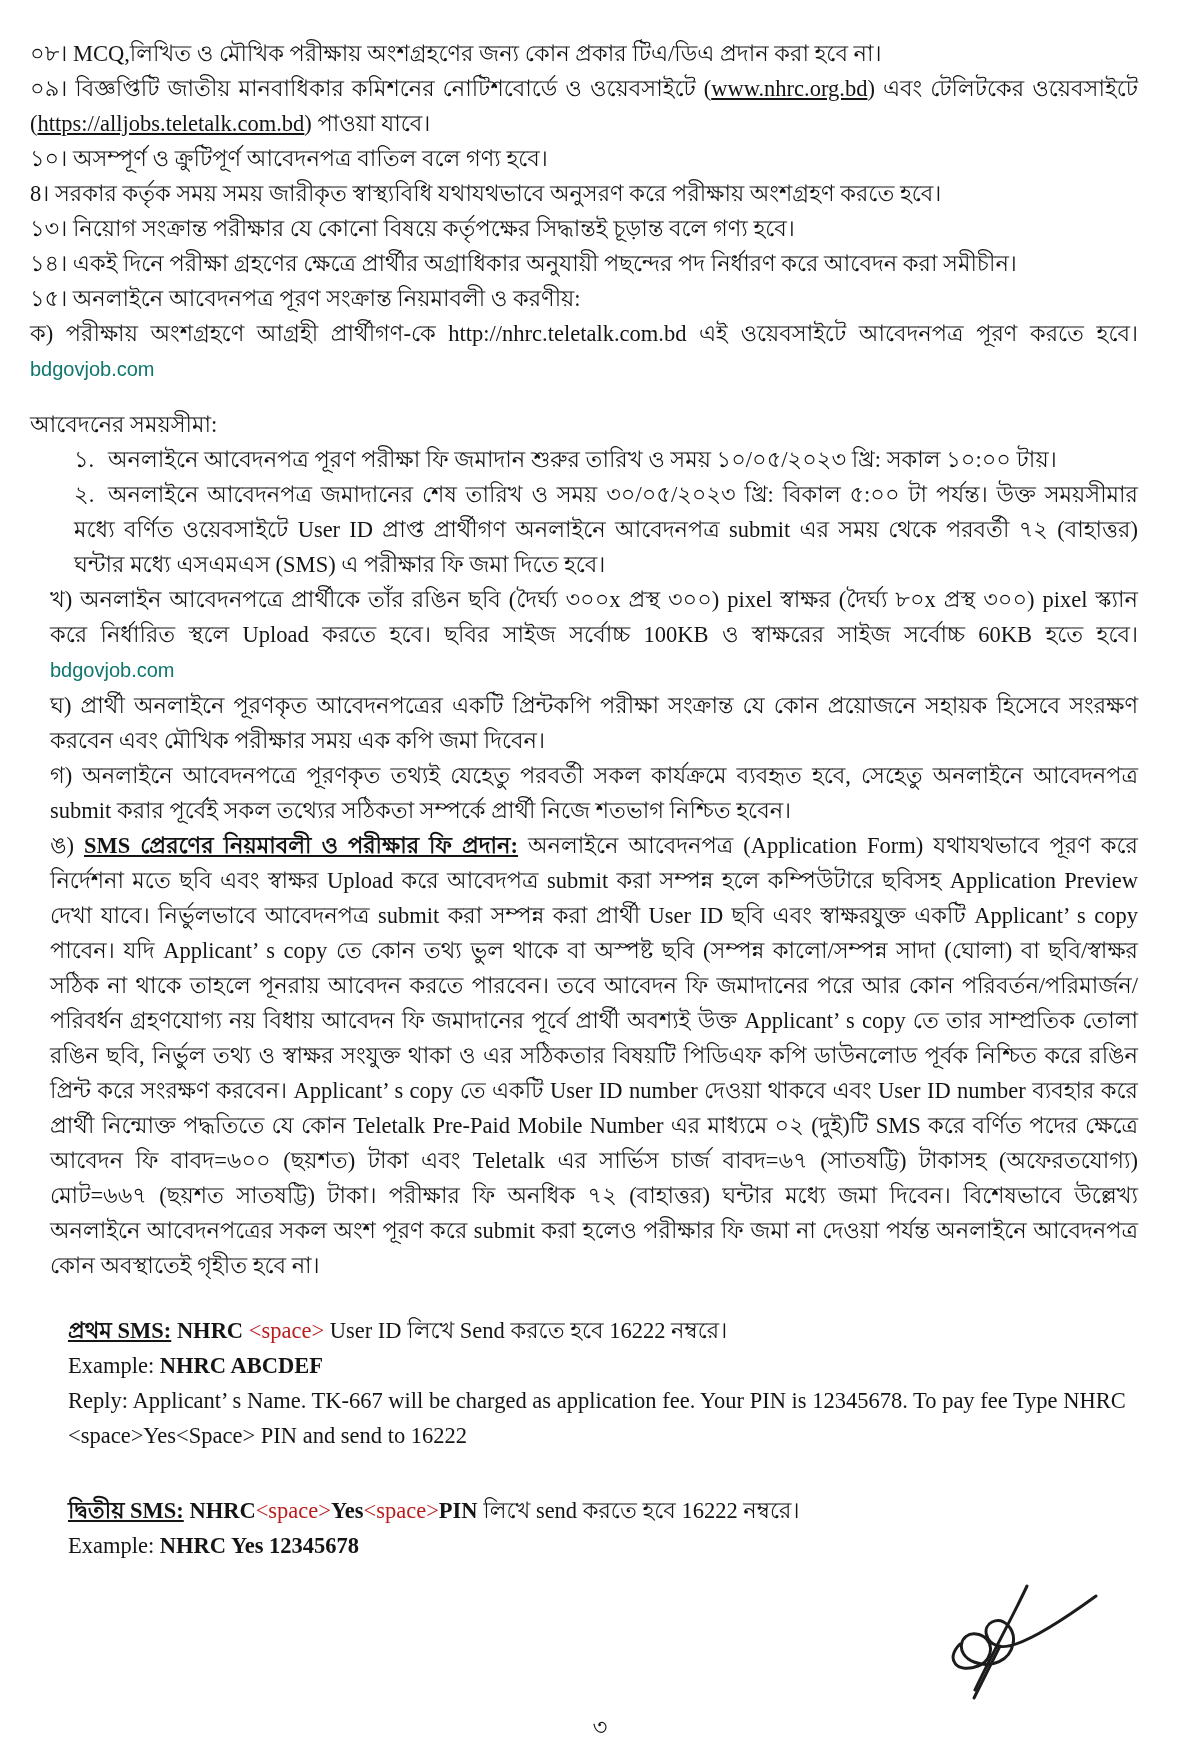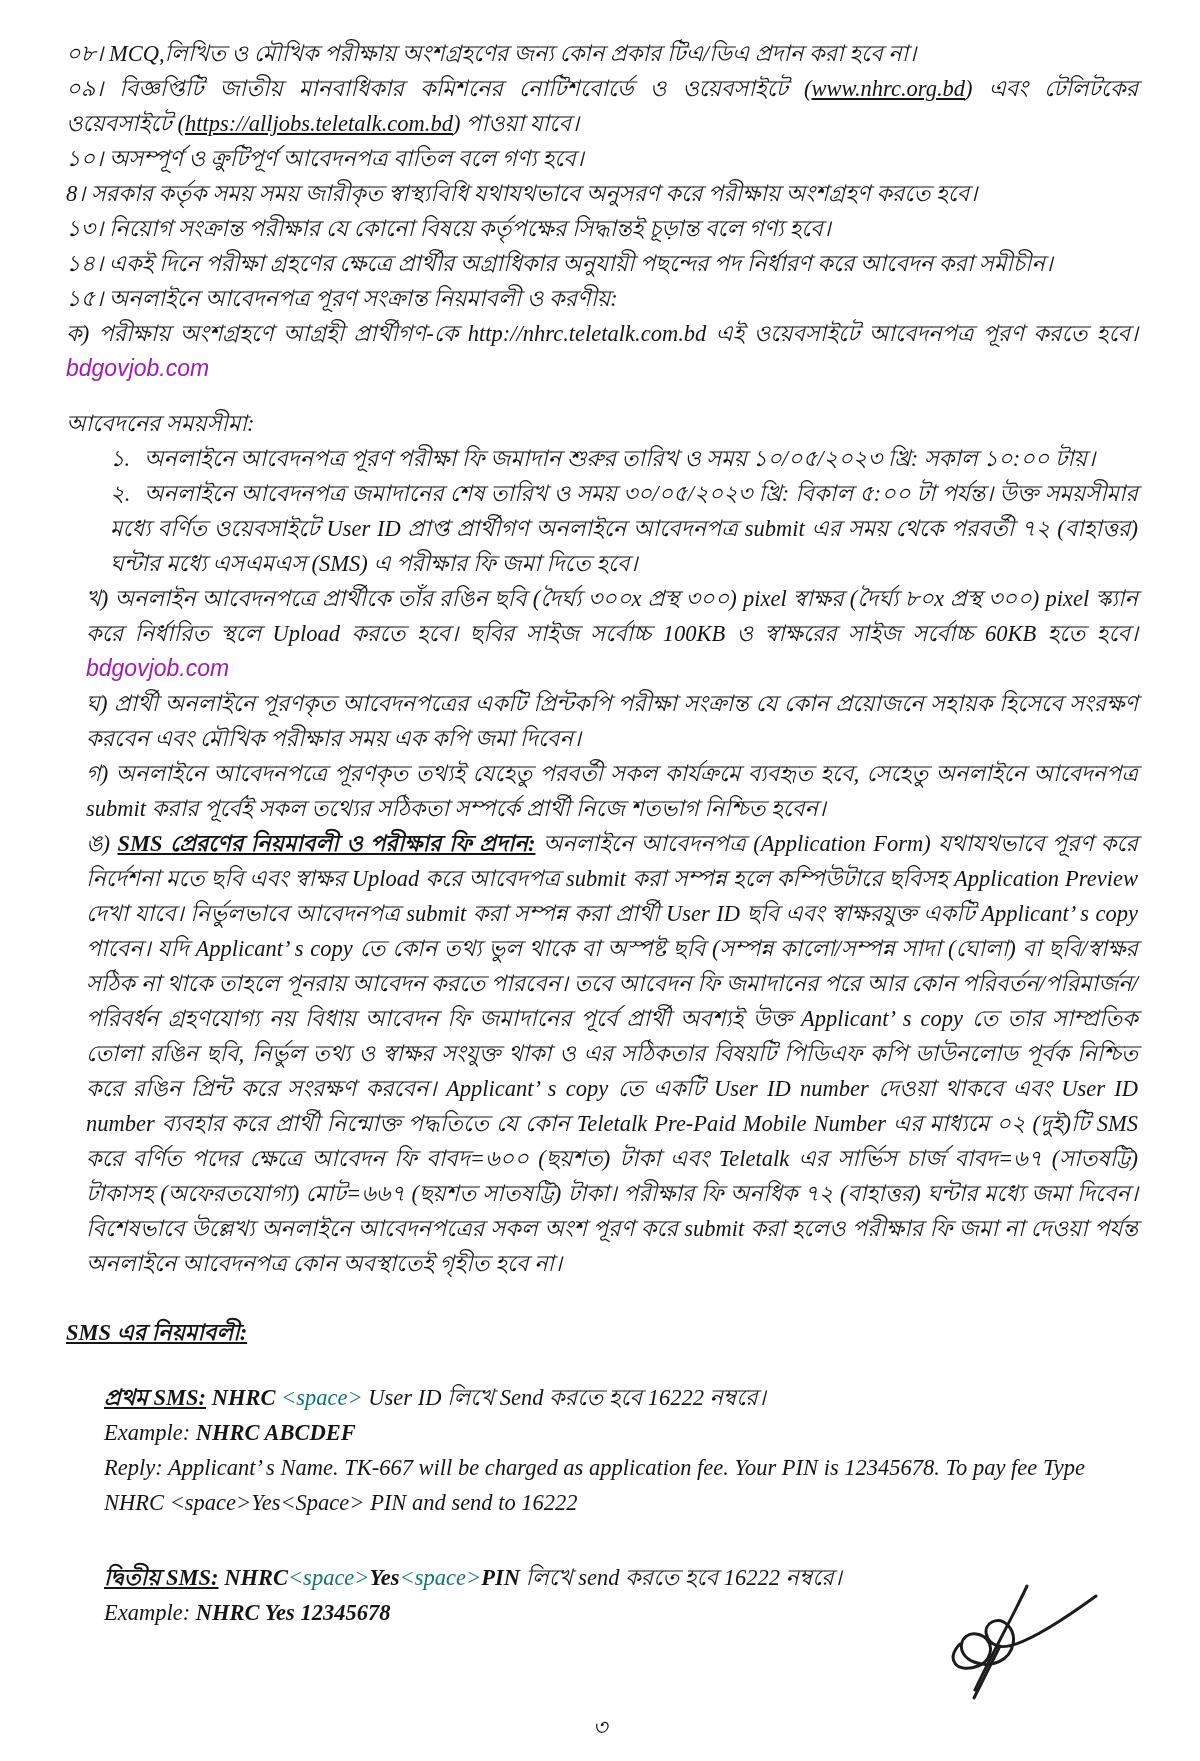--- a/index.html
+++ b/index.html
@@ -5,37 +5,36 @@
   * { margin: 0; padding: 0; box-sizing: border-box; }
   html, body { background: #ffffff; }
   body {
     width: 1200px; height: 1761px;
     font-family: "Liberation Serif", "DejaVu Serif", serif;
     color: #151515;
   }
   .page {
     position: relative;
     width: 1200px; height: 1761px;
-    padding: 36px 62px 0 66px;
+    padding: 36px 62px 0 30px;
     font-size: 22.5px;
     line-height: 35px;
     text-align: justify;
     background: #ffffff;
     overflow: hidden;
-    font-style: italic;
   }
   p { margin: 0; }
   .u  { text-decoration: underline; margin-top: 29px; }
   .b  { font-weight: 700; }
   .bu { font-weight: 700; text-decoration: underline; margin-top: 32px; }
   .watermark {
     font-family: "Liberation Sans", "DejaVu Sans", sans-serif;
-    font-size: 23px; color: #a21caf;
+    font-size: 20px; color: #0f766e;
   }
-  .space-token { color: #0f766e; }
+  .space-token { color: #b91c1c; }
   .indent-sub { padding-left: 20px; }
 
   .deadline-heading { margin-top: 20px; text-align: left; }
   .dl-item { padding-left: 44px; }
   .dl-num { display: inline-block; min-width: 34px; }
 
   .sms-heading {
     margin-top: 34px;
     font-weight: 700; text-decoration: underline;
     text-align: left;
@@ -79,21 +78,20 @@
     <div class="dl-item"><span class="dl-num">১.</span><span>অনলাইনে আবেদনপত্র পূরণ পরীক্ষা ফি জমাদান শুরুর তারিখ ও সময় ১০/০৫/২০২৩ খ্রি: সকাল ১০:০০ টায়।</span></div>
     <div class="dl-item"><span class="dl-num">২.</span><span>অনলাইনে আবেদনপত্র জমাদানের শেষ তারিখ ও সময় ৩০/০৫/২০২৩ খ্রি: বিকাল ৫:০০ টা পর্যন্ত। উক্ত সময়সীমার মধ্যে বর্ণিত ওয়েবসাইটে User ID প্রাপ্ত প্রার্থীগণ অনলাইনে আবেদনপত্র submit এর সময় থেকে পরবর্তী ৭২ (বাহাত্তর) ঘন্টার মধ্যে এসএমএস (SMS) এ পরীক্ষার ফি জমা দিতে হবে।</span></div>
 
     <p class="indent-sub"><span>খ)  অনলাইন আবেদনপত্রে প্রার্থীকে তাঁর রঙিন ছবি (দৈর্ঘ্য ৩০০x প্রস্থ ৩০০) pixel স্বাক্ষর (দৈর্ঘ্য ৮০x প্রস্থ ৩০০) pixel স্ক্যান করে নির্ধারিত স্থলে Upload করতে হবে। ছবির সাইজ সর্বোচ্চ 100KB ও স্বাক্ষরের সাইজ সর্বোচ্চ 60KB হতে হবে। </span><span class="watermark">bdgovjob.com</span></p>
     <p class="indent-sub">ঘ) প্রার্থী অনলাইনে পূরণকৃত আবেদনপত্রের একটি প্রিন্টকপি পরীক্ষা সংক্রান্ত যে কোন প্রয়োজনে সহায়ক হিসেবে সংরক্ষণ করবেন এবং মৌখিক পরীক্ষার সময় এক কপি জমা দিবেন।</p>
     <p class="indent-sub">গ) অনলাইনে আবেদনপত্রে পূরণকৃত তথ্যই যেহেতু পরবর্তী সকল কার্যক্রমে ব্যবহৃত হবে, সেহেতু অনলাইনে আবেদনপত্র submit করার পূর্বেই সকল তথ্যের সঠিকতা সম্পর্কে প্রার্থী নিজে শতভাগ নিশ্চিত হবেন।</p>
     <p class="indent-sub"><span>ঙ) </span><span class="bu">SMS প্রেরণের নিয়মাবলী ও পরীক্ষার ফি প্রদান:</span><span> অনলাইনে আবেদনপত্র (Application Form) যথাযথভাবে পূরণ করে নির্দেশনা মতে ছবি এবং স্বাক্ষর Upload করে আবেদপত্র submit করা সম্পন্ন হলে কম্পিউটারে ছবিসহ Application Preview দেখা যাবে। নির্ভুলভাবে আবেদনপত্র submit করা সম্পন্ন করা প্রার্থী User ID ছবি এবং স্বাক্ষরযুক্ত একটি Applicant’ s copy পাবেন। যদি Applicant’ s copy তে কোন তথ্য ভুল থাকে বা অস্পষ্ট ছবি  (সম্পন্ন কালো/সম্পন্ন সাদা (ঘোলা) বা ছবি/স্বাক্ষর সঠিক না থাকে তাহলে পূনরায় আবেদন করতে পারবেন। তবে আবেদন ফি জমাদানের পরে আর কোন পরিবর্তন/পরিমার্জন/পরিবর্ধন গ্রহণযোগ্য নয় বিধায় আবেদন ফি জমাদানের পূর্বে প্রার্থী অবশ্যই উক্ত Applicant’ s copy তে তার সাম্প্রতিক তোলা রঙিন ছবি, নির্ভুল তথ্য ও স্বাক্ষর সংযুক্ত থাকা ও এর সঠিকতার বিষয়টি পিডিএফ কপি ডাউনলোড পূর্বক নিশ্চিত করে রঙিন প্রিন্ট করে সংরক্ষণ করবেন। Applicant’ s copy তে একটি User ID number দেওয়া থাকবে এবং User ID number ব্যবহার করে প্রার্থী নিন্মোক্ত পদ্ধতিতে যে কোন Teletalk Pre-Paid Mobile Number এর মাধ্যমে ০২ (দুই)টি SMS করে বর্ণিত পদের ক্ষেত্রে আবেদন ফি বাবদ=৬০০ (ছয়শত) টাকা এবং Teletalk এর সার্ভিস চার্জ বাবদ=৬৭ (সাতষট্টি) টাকাসহ (অফেরতযোগ্য) মোট=৬৬৭ (ছয়শত সাতষট্টি) টাকা। পরীক্ষার ফি অনধিক ৭২ (বাহাত্তর) ঘন্টার মধ্যে জমা দিবেন। বিশেষভাবে উল্লেখ্য অনলাইনে আবেদনপত্রের সকল অংশ পূরণ করে submit করা হলেও পরীক্ষার ফি জমা না দেওয়া পর্যন্ত অনলাইনে আবেদনপত্র কোন অবস্থাতেই গৃহীত হবে না।</span></p>
   </section>
 
   <section>
-    <p class="sms-heading">SMS এর নিয়মাবলী:</p>
 
     <div class="sms-block sms-block-first">
       <p><span class="bu">প্রথম SMS:</span><span class="b"> NHRC </span><span class="space-token">&lt;space&gt;</span><span> User ID লিখে Send করতে হবে 16222 নম্বরে।</span></p>
       <p><span>Example:</span>&nbsp;<span class="b">NHRC ABCDEF</span></p>
       <p>Reply: Applicant’ s Name. TK-667 will be charged as application fee. Your PIN is 12345678. To pay fee Type NHRC &lt;space&gt;Yes&lt;Space&gt; PIN and send to 16222</p>
     </div>
 
     <div class="sms-block sms-block-second">
       <p><span class="bu">দ্বিতীয় SMS:</span><span class="b"> NHRC</span><span class="space-token">&lt;space&gt;</span><span class="b">Yes</span><span class="space-token">&lt;space&gt;</span><span class="b">PIN</span><span> লিখে send করতে হবে 16222 নম্বরে।</span></p>
       <p><span>Example:</span>&nbsp;<span class="b">NHRC Yes  12345678</span></p>

